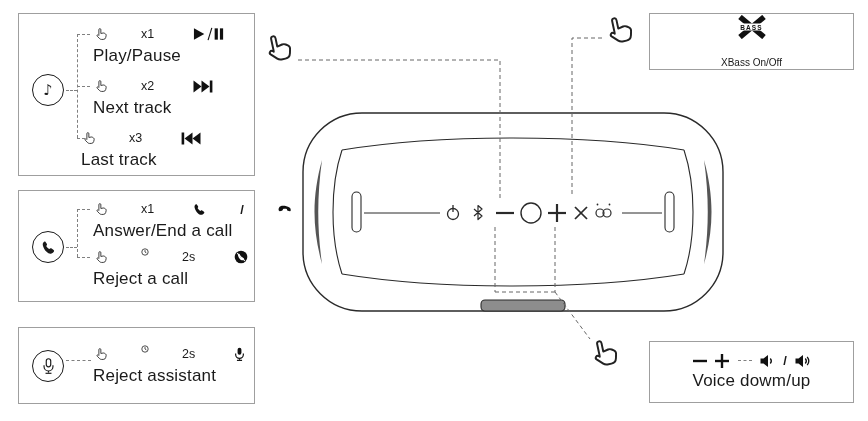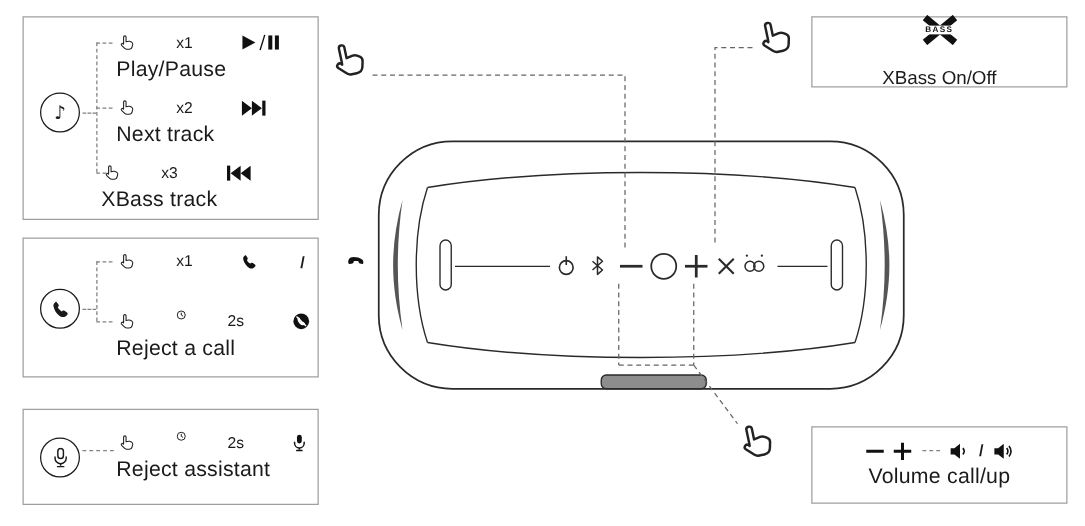--- a/index.html
+++ b/index.html
@@ -19,21 +19,21 @@
   .mico{margin-left:7px;flex:none;}
   .slash{font-size:13px;font-weight:bold;margin:0 2px;}
   .tapico{flex:none;}
   .clock{position:relative;top:-5px;margin-left:1px;flex:none;}
   .hand{position:absolute;z-index:3;}
   .hand svg{transform:rotate(-12deg);}
   .centered{display:flex;flex-direction:column;align-items:center;justify-content:center;height:100%;}
   .xlogo{position:relative;width:36px;height:24px;}
   .xlogo-text{position:absolute;left:50%;top:50%;transform:translate(-50%,-50%);
               font-size:6.5px;font-weight:bold;letter-spacing:1.1px;background:#fff;padding:0 1px;color:#111;}
-  .xcaption{font-size:15px;margin-top:18px;}
+  .xcaption{font-size:10px;margin-top:18px;}
   .vol-line{display:flex;align-items:center;gap:6px;}
   .dash-lead{width:14px;border-top:1px dashed #808080;margin:0 2px;}
 </style>
 </head>
 <body>
 
 <div class="canvas">
 
   <svg width="0" height="0" style="position:absolute" aria-hidden="true">
     <defs>
@@ -135,21 +135,21 @@
         <svg class="tapico" width="15" height="15" viewBox="0 0 26 26">
             <use href="#hand"></use>
           </svg>
         <span class="count">x3</span>
         <svg class="mico" width="20" height="13" viewBox="0 0 20 13" fill="#111">
           <rect x="0.6" y="0.5" width="2.6" height="12"></rect>
           <path d="M11.5 0.5 L3.5 6.5 L11.5 12.5 Z"></path>
             <path d="M19.5 0.5 L11.5 6.5 L19.5 12.5 Z"></path>
         </svg>
       </div>
-      <div class="caption">XBass track</div>
+      <div class="caption">Last track</div>
     </div>
   </div>
 
   <div class="panel" style="left:18px;top:190px;width:237px;height:112px">
     <div class="badge" style="left:13px;top:40px">
       <svg width="15" height="15" viewBox="0 0 14 14">
           <use href="#phone" fill="#1a1a1a"></use>
         </svg>
     </div>
     <div class="vdash" style="left:58px;top:18px;height:48px"></div>
@@ -164,20 +164,21 @@
           </svg>
         <span class="count">x1</span>
         <svg class="mico" width="13" height="13" viewBox="0 0 14 14">
             <use href="#phone" fill="#111"></use>
           </svg>
         <span class="slash">/</span>
         <svg width="13" height="13" viewBox="0 0 14 14">
             <use href="#phone" fill="#111" transform="rotate(135 7 7)"></use>
           </svg>
       </div>
+      <div class="caption">Answer/End a call</div>
     </div>
 
     <div class="g-row" style="left:74px;top:58px">
       <div class="gline">
         <svg class="tapico" width="15" height="15" viewBox="0 0 26 26">
             <use href="#hand"></use>
           </svg>
         <svg class="clock" width="8" height="8" viewBox="0 0 10 10">
           <circle cx="5" cy="5" r="4" fill="none" stroke="#222" stroke-width="1"></circle>
           <path d="M5 2.6 V5 L6.8 6.2" fill="none" stroke="#222" stroke-width="1"></path>
@@ -251,21 +252,21 @@
           <path d="M0.5 4.5 H3.5 L8 1 V13 L3.5 9.5 H0.5 Z" fill="#111"></path>
           <path d="M10.3 4.5 Q12.4 7 10.3 9.5" stroke="#111" fill="none" stroke-width="1.3"></path>
         </svg>
         <span class="slash">/</span>
         <svg width="16" height="14" viewBox="0 0 16 14">
           <path d="M0.5 4.5 H3.5 L8 1 V13 L3.5 9.5 H0.5 Z" fill="#111"></path>
           <path d="M10.3 4.5 Q12.4 7 10.3 9.5" stroke="#111" fill="none" stroke-width="1.3"></path>
           <path d="M12.2 2.8 Q15.4 7 12.2 11.2" stroke="#111" fill="none" stroke-width="1.3"></path>
         </svg>
       </div>
-      <div class="caption" style="margin-top:3px">Volume call/up</div>
+      <div class="caption" style="margin-top:3px">Voice dowm/up</div>
     </div>
   </div>
 
   <span class="hand" style="left:260px;top:32px">
     <svg width="34" height="34" viewBox="0 0 26 26">
         <use href="#hand"></use>
       </svg>
   </span>
   <span class="hand" style="left:601px;top:14px">
     <svg width="34" height="34" viewBox="0 0 26 26">

